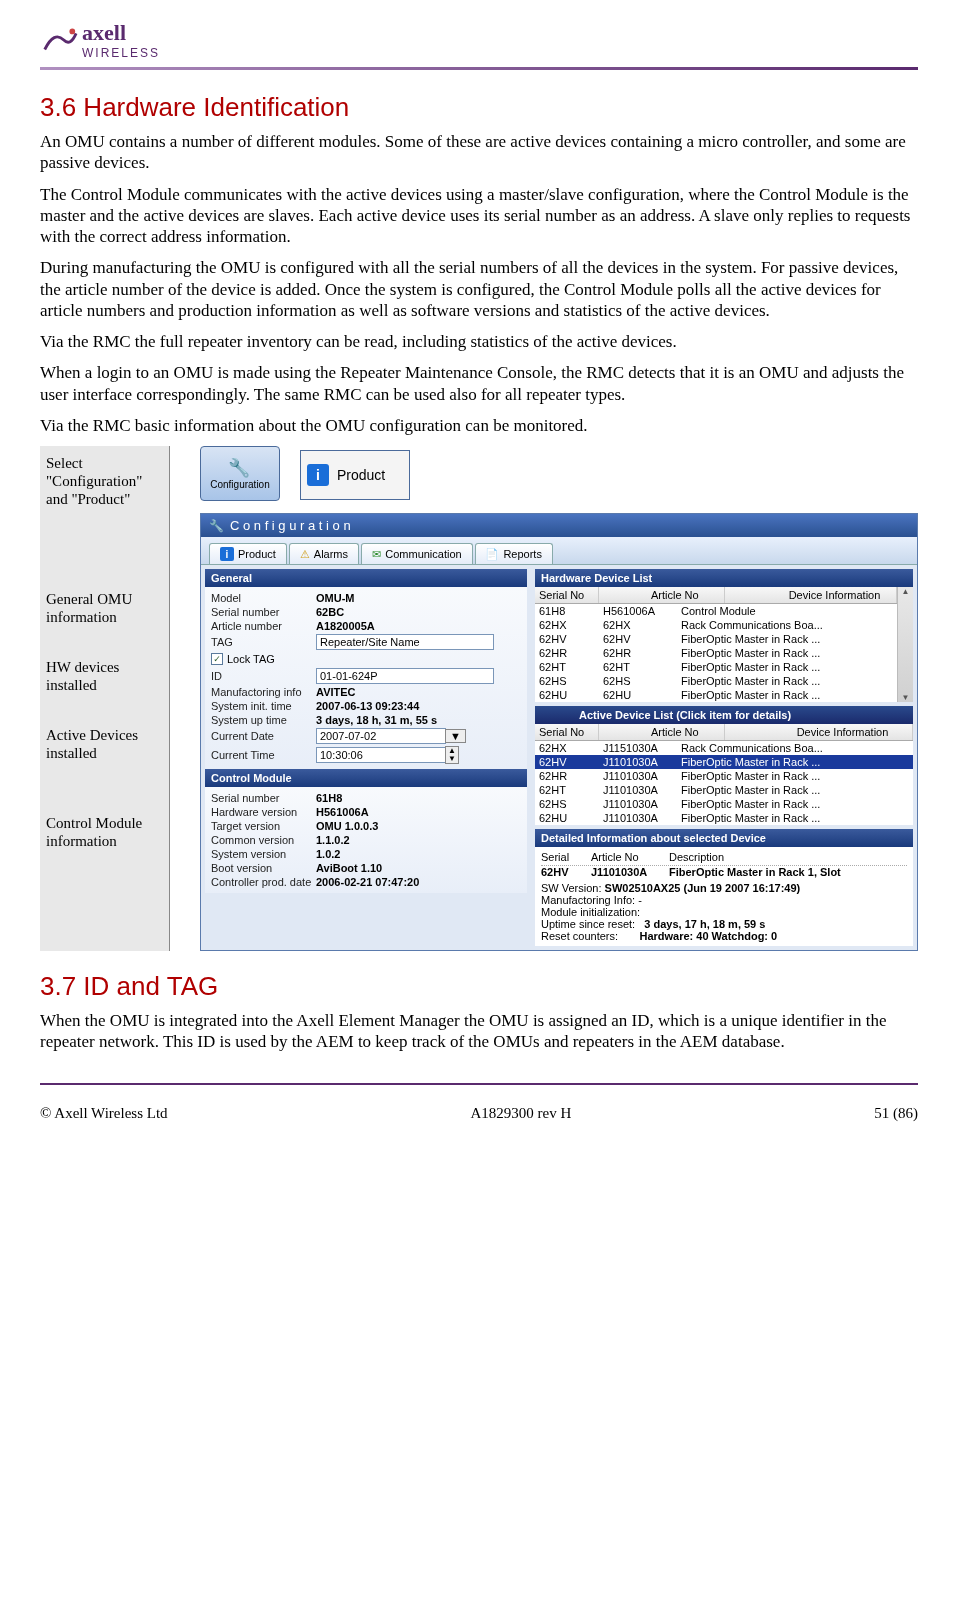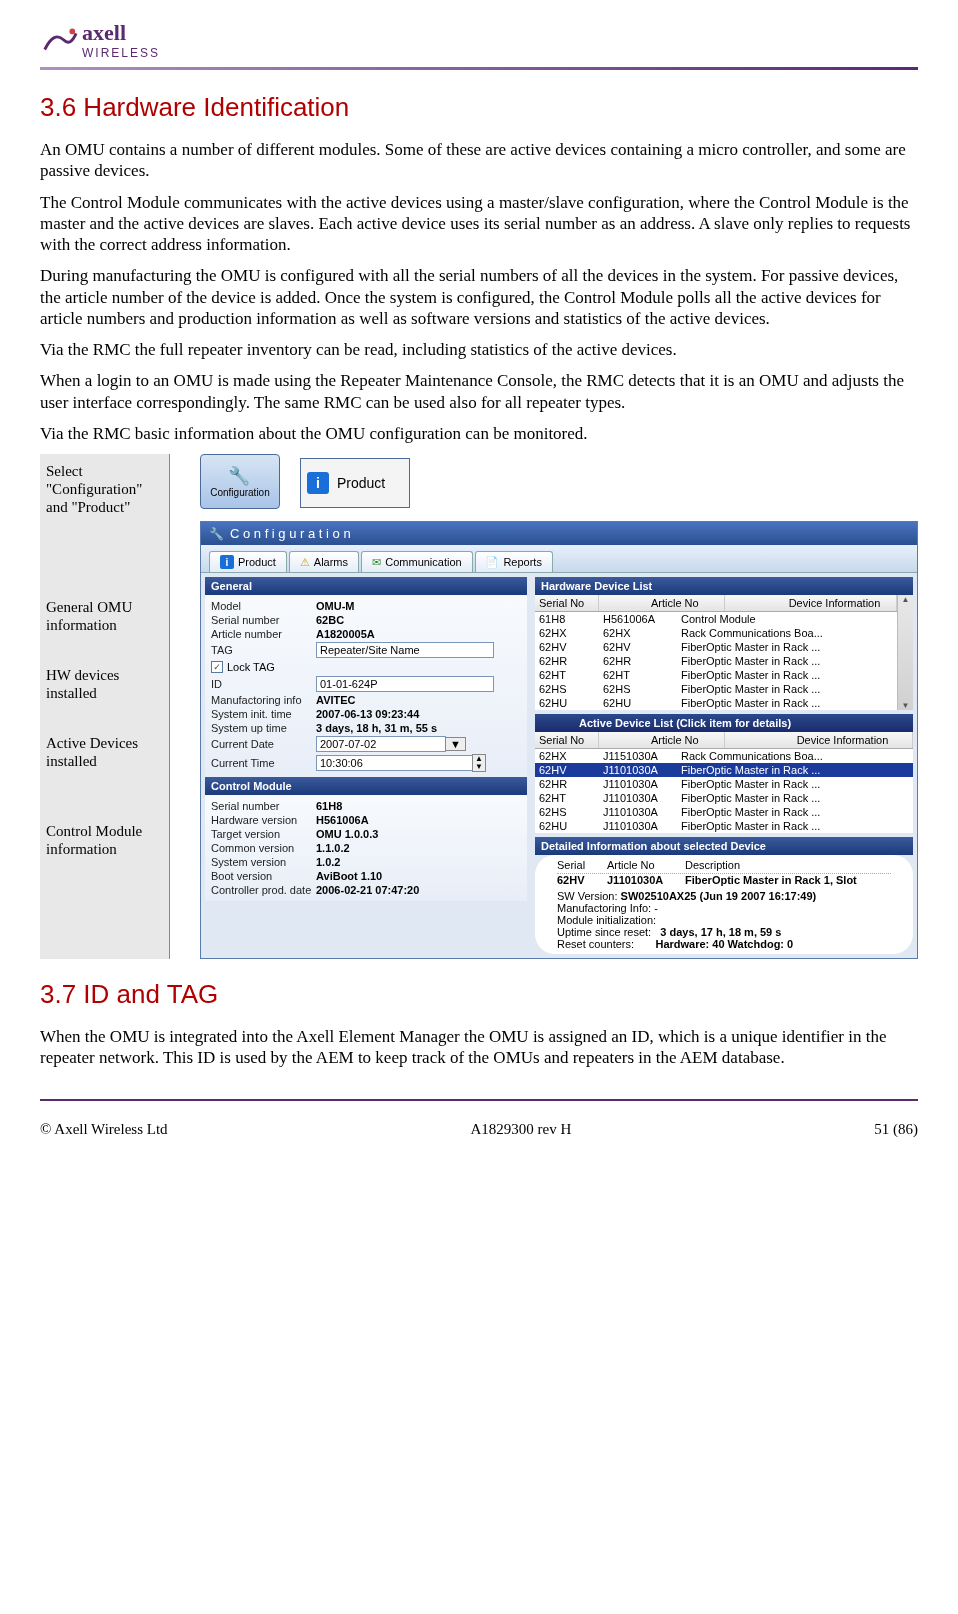--- a/index.html
+++ b/index.html
@@ -5,21 +5,21 @@
 * { margin: 0; padding: 0; box-sizing: border-box; }
 body { font-family: "Times New Roman", serif; font-size: 16px; color: #000; background: #fff; width: 958px; padding: 20px 40px; }
 .header { display: flex; justify-content: space-between; align-items: flex-start; padding-bottom: 5px; }
 .header-left { font-size: 15px; }
 .header-title { font-weight: normal; letter-spacing: 0.5px; color: #555; font-family: Arial, sans-serif; font-size: 18px; font-weight: bold; margin-top: 4px; }
 .logo { display: flex; align-items: center; gap: 4px; }
 .logo-icon { width: 38px; height: 30px; }
 .logo-text { font-size: 22px; color: #5a2a6e; font-weight: bold; font-family: Liberation Serif, serif; }
 .logo-sub { font-size: 12px; color: #5a2a6e; letter-spacing: 2px; font-family: Arial, sans-serif; }
 .hr-purple { height: 3px; background: linear-gradient(to right, #b090c0, #5a2a6e); margin-top: 2px; margin-bottom: 22px; border: none; }
-.section-heading { font-family: Verdana, sans-serif; font-size: 26px; color: #b00000; margin: 16px 0; font-weight: normal; }
+.section-heading { font-family: Verdana, sans-serif; font-size: 26px; color: #b00000; margin: 8px 0; font-weight: normal; }
 .body-text { font-size: 17px; margin-bottom: 10px; line-height: 1.25; }
 .config-wrap { display: flex; gap: 0; align-items: stretch; margin-top: 10px; margin-bottom: 20px; }
 .callout-col { width: 130px; background: #e8e8e8; padding: 8px 6px; border-right: 1px solid #888; font-size: 15px; display: flex; flex-direction: column; gap: 42px; }
 .callout-item { position: relative; line-height: 1.2; }
 .screenshot-col { flex: 1; padding-left: 30px; position: relative; }
 .icon-row { display: flex; gap: 20px; margin-bottom: 12px; }
 .config-icon { width: 80px; height: 55px; background: linear-gradient(#d8e4f4, #a8c4e8); border: 1px solid #4a6a9a; border-radius: 4px; display: flex; flex-direction: column; align-items: center; justify-content: center; font-size: 10px; font-family: Arial, sans-serif; }
 .config-icon .wrench { font-size: 18px; color: #fff; }
 .product-icon { width: 110px; height: 50px; border: 1px solid #4a6a9a; display: flex; align-items: center; gap: 8px; padding: 6px; background: #f4f4f4; font-family: Arial, sans-serif; font-size: 14px; margin-top: 4px; }
 .product-icon .i-box { width: 22px; height: 22px; background: #1a6ed8; color: #fff; display: flex; align-items: center; justify-content: center; font-weight: bold; border-radius: 3px; font-size: 14px; }
@@ -51,21 +51,21 @@
 .th3 { flex: 1; text-align: center; }
 .table-row { display: flex; font-size: 11px; background: #fff; }
 .table-row.sel { background: #1a3a9c; color: #fff; }
 .td { padding: 1px 4px; }
 .td1 { width: 64px; }
 .td2 { width: 78px; }
 .td3 { flex: 1; white-space: nowrap; overflow: hidden; text-overflow: ellipsis; }
 .scroll-hint { width: 16px; background: linear-gradient(#e8e8e8, #d0d0d0); border-left: 1px solid #bbb; display: flex; flex-direction: column; justify-content: space-between; align-items: center; font-size: 8px; color: #555; }
 .hardware-list, .active-list { display: flex; }
 .list-body { flex: 1; }
-.detail-box { background: #fff; padding: 4px 22px; font-size: 11px; border-radius: 20px; }
+.detail-box { background: #fff; padding: 4px 6px; font-size: 11px; }
 .detail-box .hdr { display: flex; font-size: 11px; border-bottom: 1px dotted #aaa; padding-bottom: 2px; }
 .footer { display: flex; justify-content: space-between; padding-top: 20px; margin-top: 30px; border-top: 2px solid #5a2a6e; font-size: 15px; }
 </style>
 </head>
 <body>
 
 <div class="header">
   <div class="logo">
     <svg class="logo-icon" viewBox="0 0 40 30">
         <path d="M5 25 Q15 5 25 15 Q32 22 38 8" stroke="#5a2a6e" stroke-width="3" fill="none"></path>
@@ -173,21 +173,21 @@
                 <span class="field-label">System up time</span>
                 <span class="field-value">3 days, 18 h, 31 m, 55 s</span>
               </div>
             <div class="field-row">
                 <span class="field-label">Current Date</span>
                 <input class="field-input" style="width: 130px;" value="2007-07-02">
                 <span style="border:1px solid #888;padding:0 4px;background:#eee;margin-left:-1px">▼</span>
               </div>
             <div class="field-row">
                 <span class="field-label">Current Time</span>
-                <input class="field-input" style="width: 157px;" value="10:30:06">
+                <input class="field-input" style="width: 130px;" value="10:30:06">
                 <span style="border:1px solid #888;padding:0 2px;background:#eee;margin-left:-1px;font-size:8px;line-height:8px">▲<br>▼</span>
               </div>
           </div>
           <div class="panel-header">Control Module</div>
           <div class="panel-content">
             <div class="field-row">
                 <span class="field-label">Serial number</span>
                 <span class="field-value">61H8</span>
               </div>
             <div class="field-row">

